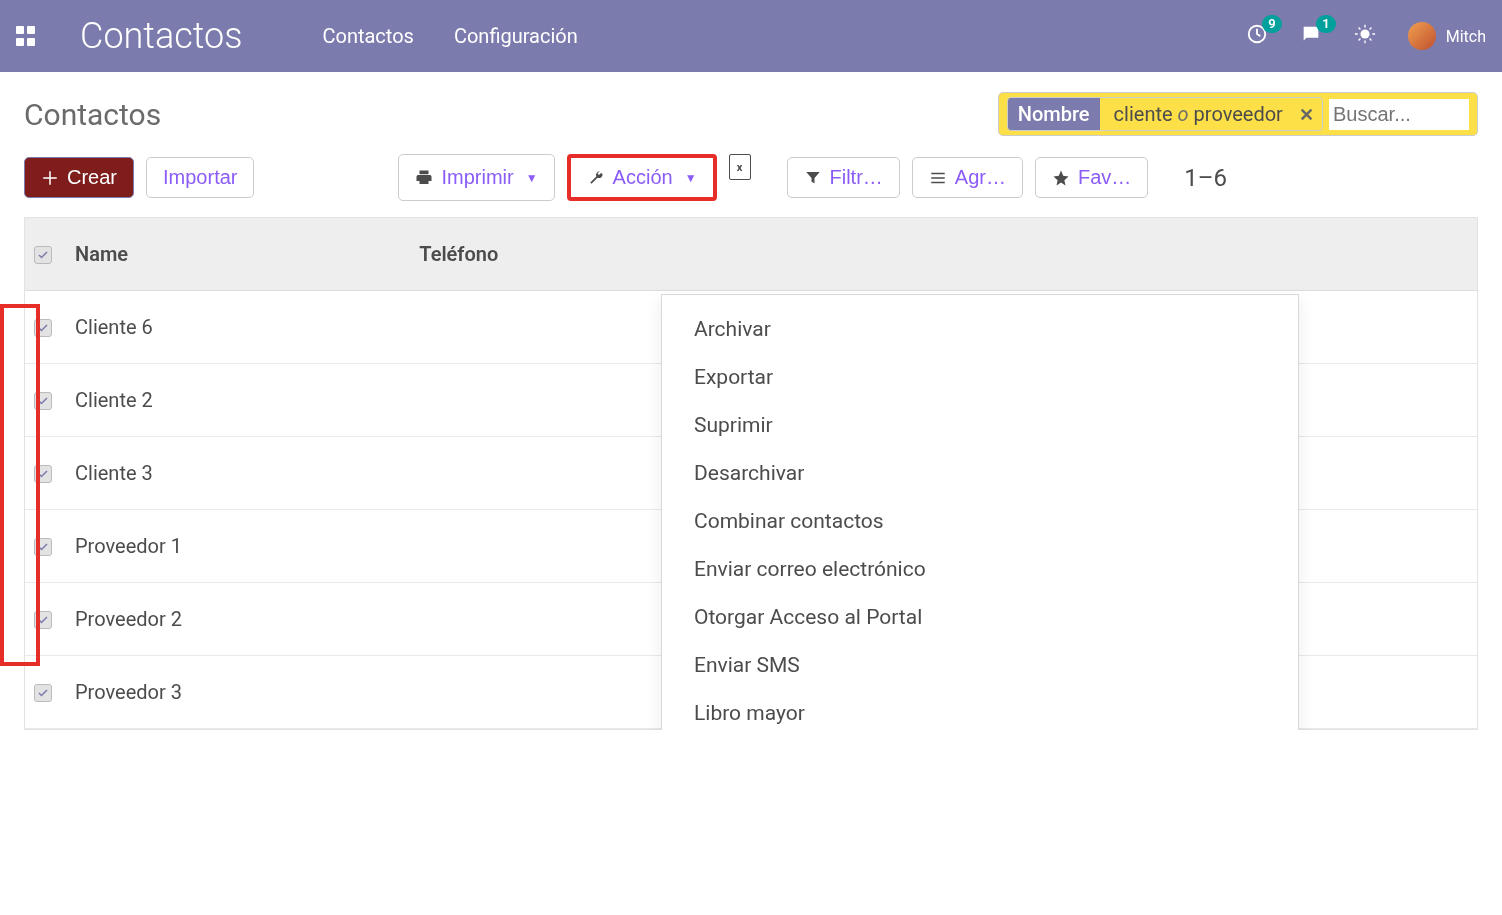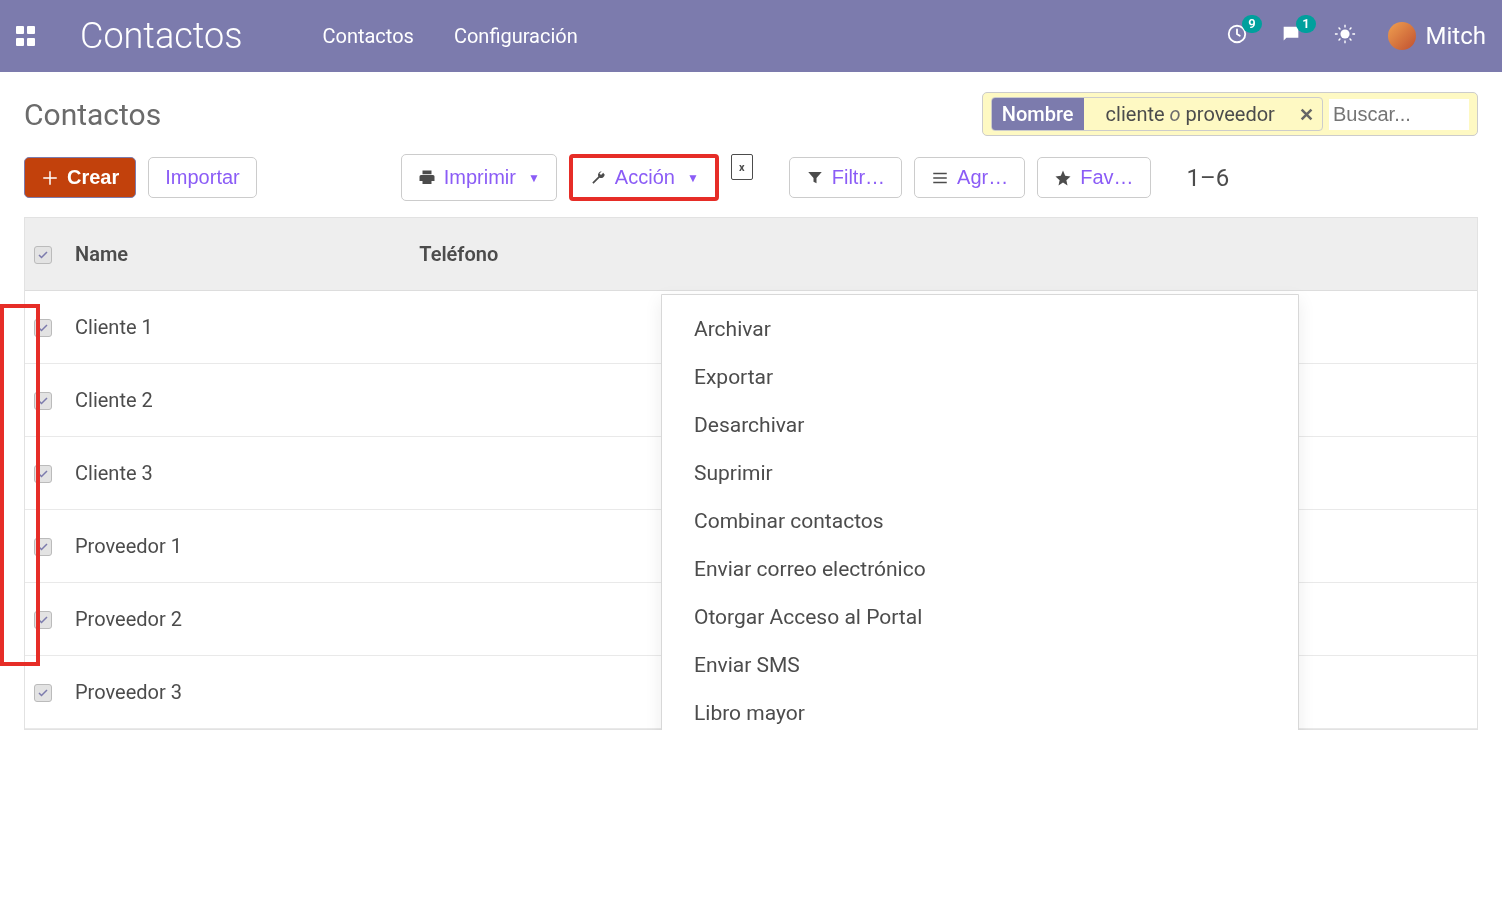--- a/index.html
+++ b/index.html
@@ -29,48 +29,48 @@
       border-radius: 10px;
       padding: 0 6px;
       font-size: 13px;
       font-weight: 600;
       line-height: 18px;
       min-width: 18px;
       text-align: center;
     }
     .icon-svg { width: 22px; height: 22px; fill: white; }
     .avatar { width: 28px; height: 28px; border-radius: 50%; background: linear-gradient(135deg,#f0a050,#c05030); display: inline-block; }
-    .user-block { display: flex; align-items: center; gap: 10px; font-size: 24px; text-align: right; }
+    .user-block { display: flex; align-items: center; gap: 10px; font-size: 16px; text-align: right; }
 
     .content-area { padding: 20px 24px 0 24px; position: relative; }
 
     .breadcrumb-row { display: flex; align-items: center; justify-content: space-between; margin-bottom: 18px; }
     .page-title { font-size: 30px; font-weight: 400; color: #6b6b6b; }
 
-    .search-wrap { display: flex; align-items: center; border: 1px solid #ccc; border-radius: 5px; padding: 4px 8px; background: #fef9c3; }
+    .search-wrap { display: flex; align-items: center; border: 1px solid #ccc; border-radius: 5px; padding: 4px 8px; background: #fde047; }
     .search-tag {
       display: inline-flex; align-items: center;
       border: 1px solid #ccc; border-radius: 4px;
       overflow: hidden;
       margin-right: 6px;
     }
     .search-tag .tag-label { background: #7c7bad; color: white; padding: 4px 10px; font-size: 20px; font-weight: 500; }
-    .search-tag .tag-value { padding: 4px 22px; font-size: 20px; color: #4c4c4c; }
+    .search-tag .tag-value { padding: 4px 14px; font-size: 20px; color: #4c4c4c; }
     .search-tag .tag-value em { font-style: italic; color: #6c6c6c; }
     .search-tag .tag-close { padding: 0 8px 0 2px; color: #666; font-weight: bold; cursor: pointer; font-size: 18px; }
     .search-input { border: none; outline: none; font-size: 20px; color: #999; padding: 4px; width: 140px; }
 
     .toolbar-row { display: flex; align-items: center; gap: 12px; margin-bottom: 8px; }
     .btn {
       display: inline-flex; align-items: center; gap: 8px;
       border: 1px solid #ccc; border-radius: 5px;
       padding: 8px 16px; font-size: 20px;
       background: white; color: #8b5cf6; cursor: pointer;
     }
-    .btn-primary { background: #c2410c; color: white; border-color: #7c7bad; font-weight: 700; }
+    .btn-primary { background: #7f1d1d; color: white; border-color: #7c7bad; font-weight: 400; }
     .btn .caret { margin-left: 4px; font-size: 12px; }
     .toolbar-spacer { flex: 0 0 120px; }
     .toolbar-mid { display: flex; gap: 12px; }
     .toolbar-right { display: flex; gap: 12px; margin-left: 24px; }
     .pager { margin-left: 24px; font-size: 24px; color: #4c4c4c; }
     .icon-mini { width: 18px; height: 18px; fill: #4c4c4c; flex-shrink: 0; }
     .icon-mini-white { fill: white; }
 
     .highlight-red { border: 4px solid #e62d27 !important; border-radius: 4px; }
 
@@ -251,21 +251,21 @@
           <th style="width:55%"></th>
         </tr>
       </thead>
       <tbody id="tbody">
           <tr>
             <td class="check-col"><span class="chk">
                 <svg viewBox="0 0 24 24">
                   <path d="M4 12l5 5L20 6"></path>
                 </svg>
               </span></td>
-            <td>Cliente 1</td>
+            <td>Cliente 6</td>
             <td></td>
             <td></td>
           </tr>
           <tr>
             <td class="check-col"><span class="chk">
                 <svg viewBox="0 0 24 24">
                   <path d="M4 12l5 5L20 6"></path>
                 </svg>
               </span></td>
             <td>Cliente 2</td>
@@ -314,22 +314,22 @@
           </tr>
         </tbody>
     </table>
   </div>
 
   <div class="checkcol-highlight"></div>
 
   <div class="dropdown-panel" id="dropdown">
       <div class="item">Archivar</div>
       <div class="item">Exportar</div>
+      <div class="item">Suprimir</div>
       <div class="item">Desarchivar</div>
-      <div class="item">Suprimir</div>
       <div class="item">Combinar contactos</div>
       <div class="item">Enviar correo electrónico</div>
       <div class="item">Otorgar Acceso al Portal</div>
       <div class="item">Enviar SMS</div>
       <div class="item">Libro mayor</div>
       <div class="item">Extracto - Cliente</div>
       <div class="item">Estado de la cuenta del cliente</div>
       <div class="item highlighted">Estado de los pendientes de la cuenta del cliente</div>
     </div>
 

